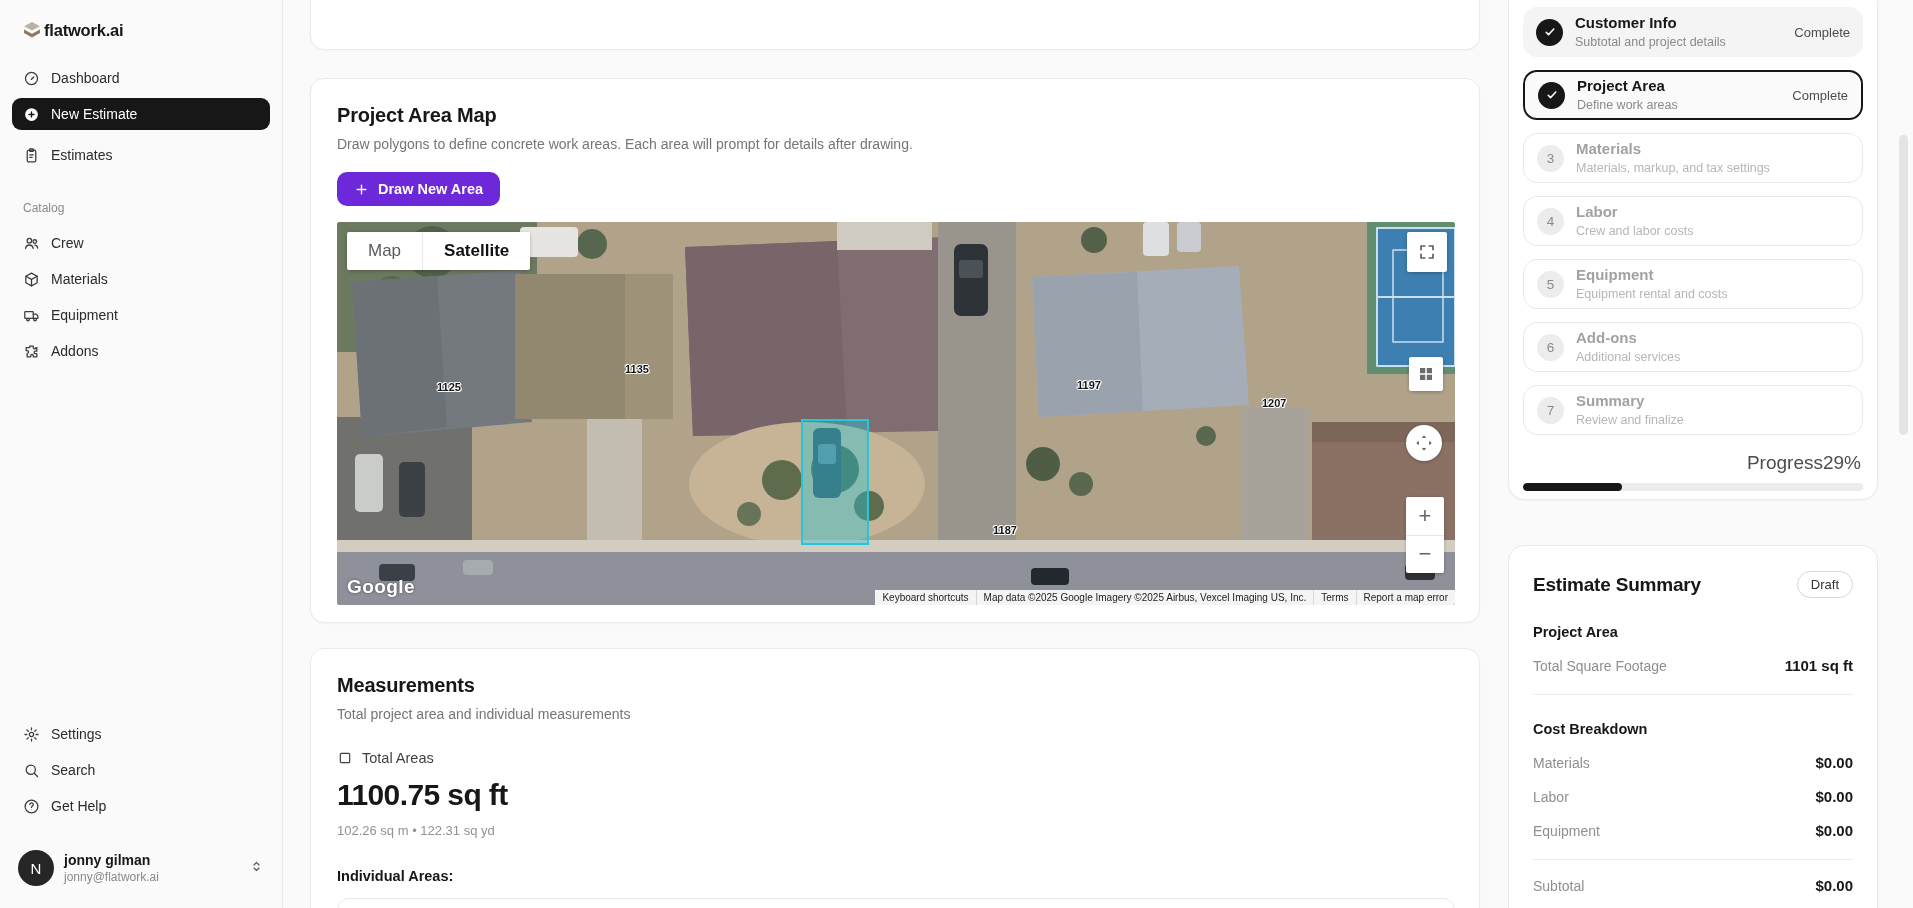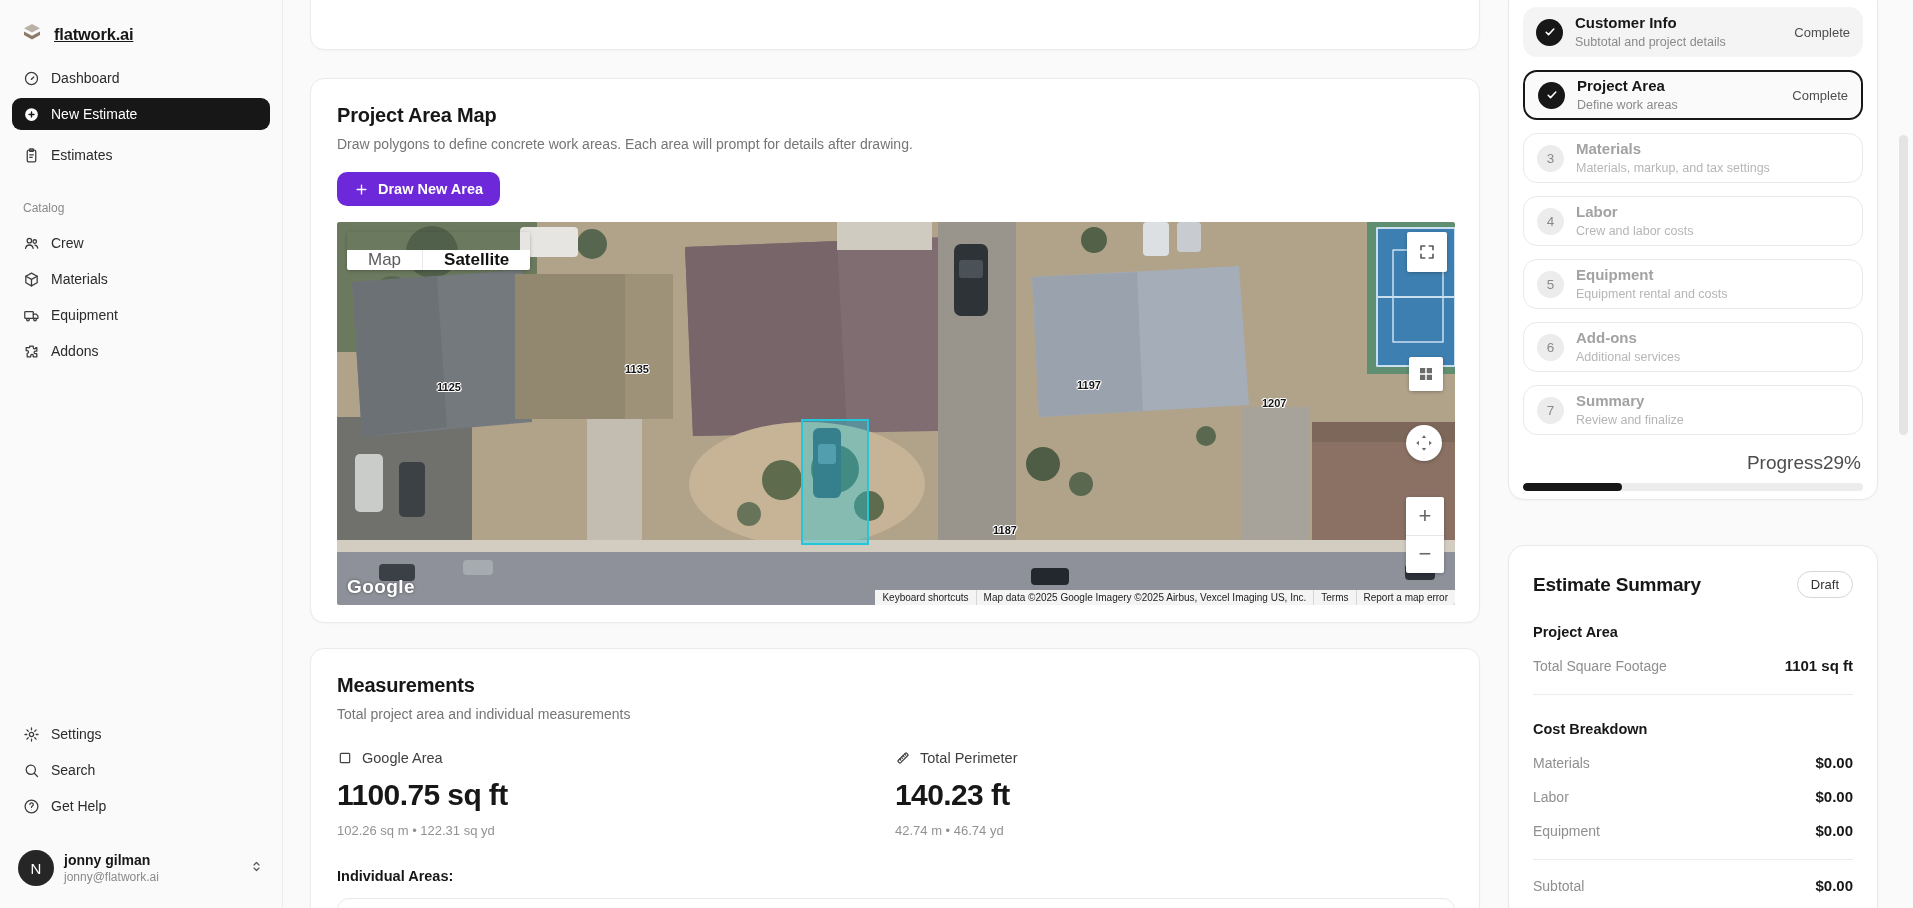--- a/index.html
+++ b/index.html
@@ -4,21 +4,21 @@
 <style>
   :root{ --accent:#26c6da; }
   *{margin:0;padding:0;box-sizing:border-box;}
   html,body{background:#fafafa;}
   .screen{position:relative;width:1913px;height:908px;overflow:hidden;background:#fafafa;
     font-family:"Liberation Sans","DejaVu Sans",sans-serif;color:#171717;}
 
   
   .sidebar{position:absolute;left:0;top:0;width:283px;height:908px;border-right:1px solid #ececec;
     padding:14px 12px 16px;display:flex;flex-direction:column;}
-  .logo-row{display:flex;align-items:flex-end;gap:10px;padding:2px 8px;height:32px;text-decoration:underline;}
+  .logo-row{display:flex;align-items:center;padding:2px 8px;height:32px;}
   .logo-ic{width:24px;height:24px;flex:none;}
   .logo-text{font-size:16.5px;font-weight:bold;letter-spacing:-.2px;}
   .nav{margin-top:16px;}
   .nav-item{display:flex;align-items:center;gap:11px;height:32px;padding:0 11px;border-radius:9px;
     font-size:14px;color:#2b2b2b;margin-bottom:4px;cursor:pointer;}
   .nav-item svg{width:17px;height:17px;flex:none;stroke:#3c3c3c;}
   .nav-item.active{background:#171717;color:#fff;margin-bottom:9px;}
   .nav-item.active svg{stroke:#fff;}
   .section-label{font-size:12px;color:#8a8a8a;margin:30px 11px 12px;}
   .sidebar-bottom{margin-top:auto;}
@@ -48,21 +48,21 @@
   
   .map{position:relative;margin-top:16px;width:1118px;height:383px;border-radius:3px;overflow:hidden;background:#b1a28a;}
   .scene{position:absolute;left:0;top:0;width:1118px;height:383px;display:block;}
   .poly{position:absolute;left:464px;top:197px;width:68px;height:126px;border:2.5px solid var(--accent);
     background:rgba(38,198,218,.40);}
   .mlbl{position:absolute;font-size:11px;font-weight:bold;color:#141414;white-space:nowrap;
     text-shadow:-1px 0 #fff,1px 0 #fff,0 -1px #fff,0 1px #fff,1px 1px #fff,-1px -1px #fff;}
   .lbl0{left:100px;top:159px;} .lbl1{left:288px;top:141px;} .lbl2{left:740px;top:157px;}
   .lbl3{left:925px;top:175px;} .lbl4{left:656px;top:302px;}
   .mt-control{position:absolute;left:10px;top:10px;display:flex;height:38px;border-radius:2px;overflow:hidden;
-    box-shadow:0 1px 4px -1px rgba(0,0,0,.4);align-items:flex-end;}
+    box-shadow:0 1px 4px -1px rgba(0,0,0,.4);}
   .mt-btn{background:#fff;border:none;padding:0 21px;font-size:17px;color:#5b5b5b;cursor:pointer;
     font-family:inherit;display:flex;align-items:center;}
   .mt-btn.sel{font-weight:bold;color:#111;}
   .mt-btn + .mt-btn{border-left:1px solid #e8e8e8;}
   .gm-btn{position:absolute;background:#fff;border:none;cursor:pointer;border-radius:2px;
     box-shadow:0 1px 4px -1px rgba(0,0,0,.4);display:flex;align-items:center;justify-content:center;}
   .fs-btn{right:8px;top:10px;width:40px;height:40px;}
   .grid-btn{right:12px;top:135px;width:34px;height:34px;}
   .pan-btn{right:13px;top:203px;width:36px;height:36px;border-radius:50%;}
   .zoom-ctl{position:absolute;right:11px;top:275px;width:38px;height:76px;background:#fff;border-radius:2px;
@@ -345,37 +345,24 @@
 
     <section class="card measure-card">
       <h2 class="card-title">Measurements</h2>
       <p class="card-sub">Total project area and individual measurements</p>
       <div class="stats">
         <div class="stat">
           <div class="stat-label">
             <svg viewBox="0 0 24 24" stroke-width="1.8">
                 <rect x="5" y="5" width="14" height="14" rx="1.5"></rect>
               </svg>
-            <span>Google Area</span>
+            <span>Total Areas</span>
           </div>
           <div class="stat-value">1100.75 sq ft</div>
           <div class="stat-alt">102.26 sq m • 122.31 sq yd</div>
-        </div>
-        <div class="stat">
-          <div class="stat-label">
-            <svg viewBox="0 0 24 24" stroke-width="1.8">
-                <g transform="rotate(-45 12 12)">
-                  <rect x="3" y="9.6" width="18" height="4.8" rx="1.2"></rect>
-                  <path d="M7.5 9.6v2.2M11 9.6v2.2M14.5 9.6v2.2M18 9.6v2.2"></path>
-                </g>
-              </svg>
-            <span>Total Perimeter</span>
-          </div>
-          <div class="stat-value">140.23 ft</div>
-          <div class="stat-alt">42.74 m • 46.74 yd</div>
         </div>
       </div>
       <div class="individual">Individual Areas:</div>
       <div class="area-row">
         
         
       </div>
     </section>
   </main>
 

